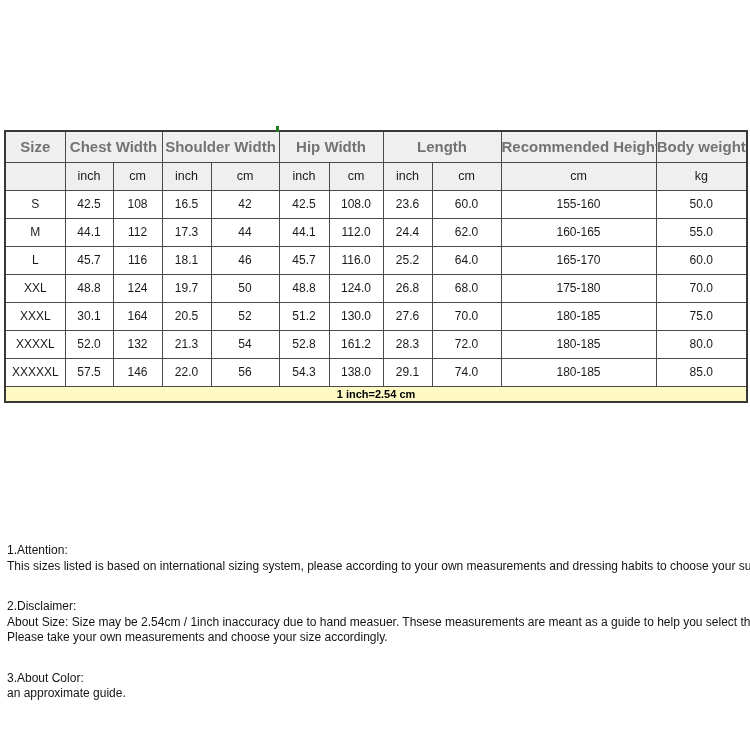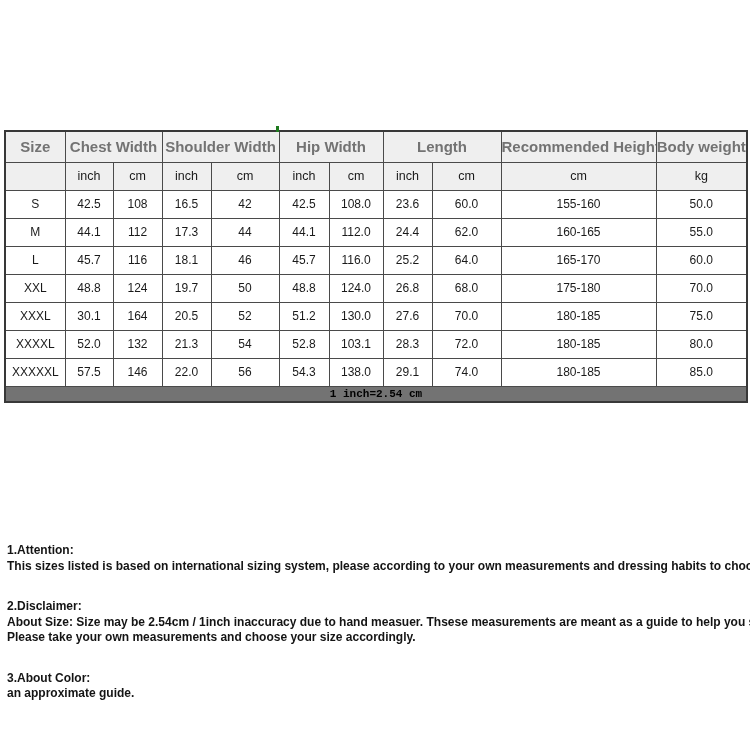--- a/index.html
+++ b/index.html
@@ -25,31 +25,31 @@
   }
   td.unit-cell {
     height:28px; background:#efefef;
     font-size:12.5px; font-weight:normal; color:#1a1a1a;
   }
   td.size-cell, td.value-cell {
     height:28px; background:#ffffff;
     font-size:12px; color:#1a1a1a;
   }
   td.note-cell {
-    height:16px; background:#737373;
-    font-family:Liberation Mono, monospace;
+    height:16px; background:#fef9c3;
+    font-family:Liberation Sans, sans-serif;
     font-size:11px; font-weight:bold; color:#000;
     letter-spacing:0px;
   }
 
   
   .green-tick { position:absolute; left:276px; top:126px; width:3px; height:6px; background:#1e7a1e; }
 
   
-  .notes { position:absolute; left:7px; top:543px; width:741px;font-weight:bold; }
+  .notes { position:absolute; left:7px; top:543px; width:741px; }
   .note-title { font-size:12px; line-height:15.5px; color:#141414; white-space:nowrap; }
   .note-line  { font-size:12px; line-height:15.5px; color:#141414; white-space:nowrap; }
   .note-section + .note-section { margin-top:25px; }
 </style>
 </head>
 <body>
 
 <div class="stage">
 
   <table class="size-chart">
@@ -154,21 +154,21 @@
           <td class="value-cell">180-185</td>
           <td class="value-cell">75.0</td>
         </tr>
         <tr>
           <td class="size-cell">XXXXL</td>
           <td class="value-cell">52.0</td>
           <td class="value-cell">132</td>
           <td class="value-cell">21.3</td>
           <td class="value-cell">54</td>
           <td class="value-cell">52.8</td>
-          <td class="value-cell">103.1</td>
+          <td class="value-cell">161.2</td>
           <td class="value-cell">28.3</td>
           <td class="value-cell">72.0</td>
           <td class="value-cell">180-185</td>
           <td class="value-cell">80.0</td>
         </tr>
         <tr>
           <td class="size-cell">XXXXXL</td>
           <td class="value-cell">57.5</td>
           <td class="value-cell">146</td>
           <td class="value-cell">22.0</td>

